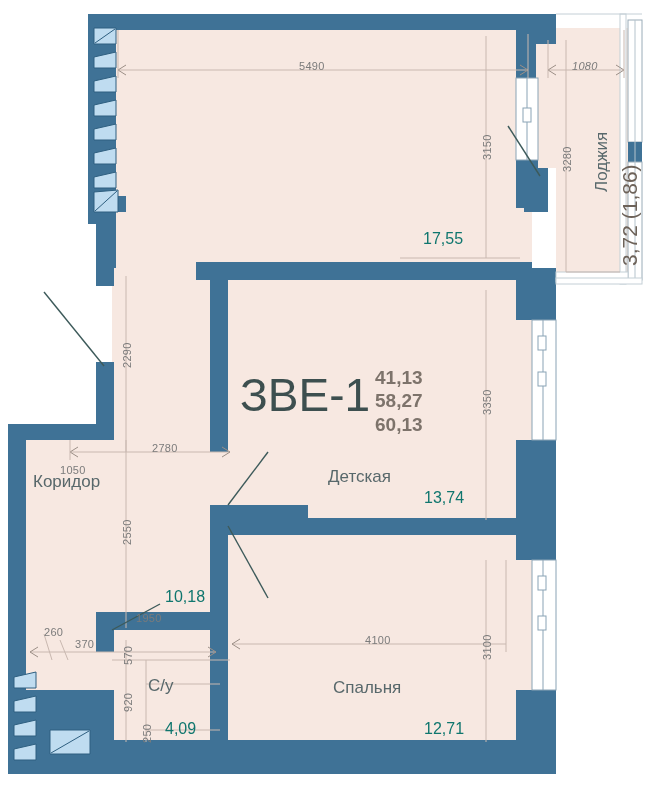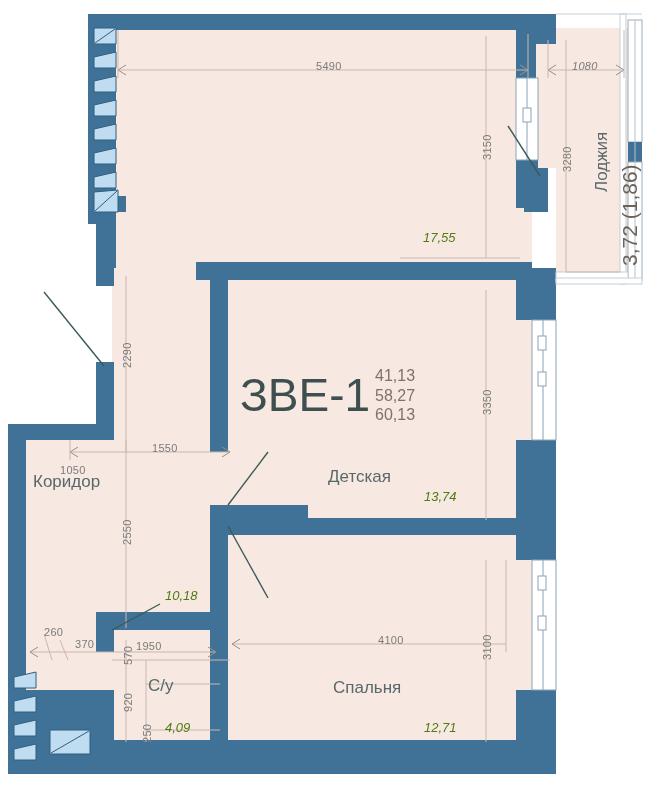--- a/index.html
+++ b/index.html
@@ -26,44 +26,44 @@
     position: absolute;
     color: #5c6b6b;
     white-space: nowrap;
     pointer-events: none;
   }
   .room-name {
     font-size: 17px;
     color: #58686b;
   }
   .room-area {
-    font-size: 13px;
-    color: #4d7c0f;
-    font-style: italic;
+    font-size: 16px;
+    color: #0f766e;
   }
   .dim {
     font-size: 11px;
     color: #7b7b7b;
     letter-spacing: 0.3px;
   }
   .dim.vert {
     transform-origin: 0 0;
     transform: rotate(-90deg);
   }
   .big-code {
     font-size: 46px;
     color: #3d4f4f;
     letter-spacing: 0px;
     font-weight: 300;
   }
   .code-areas {
-    font-size: 16px;
+    font-size: 19px;
     color: #7d736b;
     line-height: 1.23;
     text-align: center;
+    font-weight: bold;
   }
   .loggia-name {
     font-size: 17px;
     color: #58686b;
     transform-origin: 0 0;
     transform: rotate(-90deg);
   }
   .loggia-area {
     font-size: 21px;
     color: #6d6259;
@@ -311,35 +311,35 @@
   <div class="txt loggia-name" style="left:592px; top:192px;">Лоджия</div>
   <div class="txt loggia-area" style="left:618px; top:266px;">3,72 (1,86)</div>
 
   <div class="txt big-code" style="left:240px; top:368px;">ЗВЕ-1</div>
   <div class="txt code-areas" style="left:375px; top:366px;">
     <div>41,13</div>
     <div>58,27</div>
     <div>60,13</div>
   </div>
 
-  <div class="txt dim" style="left:316px; top:60px;text-align:center;">5490</div>
+  <div class="txt dim" style="left:299px; top:60px;text-align:center;">5490</div>
   <div class="txt dim" style="left:572px; top:60px;font-style:italic;">1080</div>
 
   <div class="txt dim vert" style="left:481px; top:160px;">3150</div>
   <div class="txt dim vert" style="left:561px; top:172px;">3280</div>
   <div class="txt dim vert" style="left:481px; top:415px;">3350</div>
   <div class="txt dim vert" style="left:481px; top:660px;">3100</div>
 
-  <div class="txt dim" style="left:365px; top:634px;margin-left:13px;">4100</div>
+  <div class="txt dim" style="left:365px; top:634px;">4100</div>
 
   <div class="txt dim" style="left:60px; top:442px;margin-top:22px;">1050</div>
-  <div class="txt dim" style="left:152px; top:442px;">1550</div>
+  <div class="txt dim" style="left:152px; top:442px;">2780</div>
   <div class="txt dim vert" style="left:121px; top:545px;">2550</div>
   <div class="txt dim vert" style="left:121px; top:368px;">2290</div>
 
   <div class="txt dim" style="left:44px; top:626px;">260</div>
   <div class="txt dim" style="left:54px; top:638px;margin-left:21px;">370</div>
   <div class="txt dim vert" style="left:122px; top:665px;">570</div>
-  <div class="txt dim" style="left:136px; top:640px;">1950</div>
+  <div class="txt dim" style="left:136px; top:612px;">1950</div>
   <div class="txt dim vert" style="left:122px; top:712px;">920</div>
   <div class="txt dim vert" style="left:141px; top:743px;">250</div>
 
 </div>
 
 </body></html>

